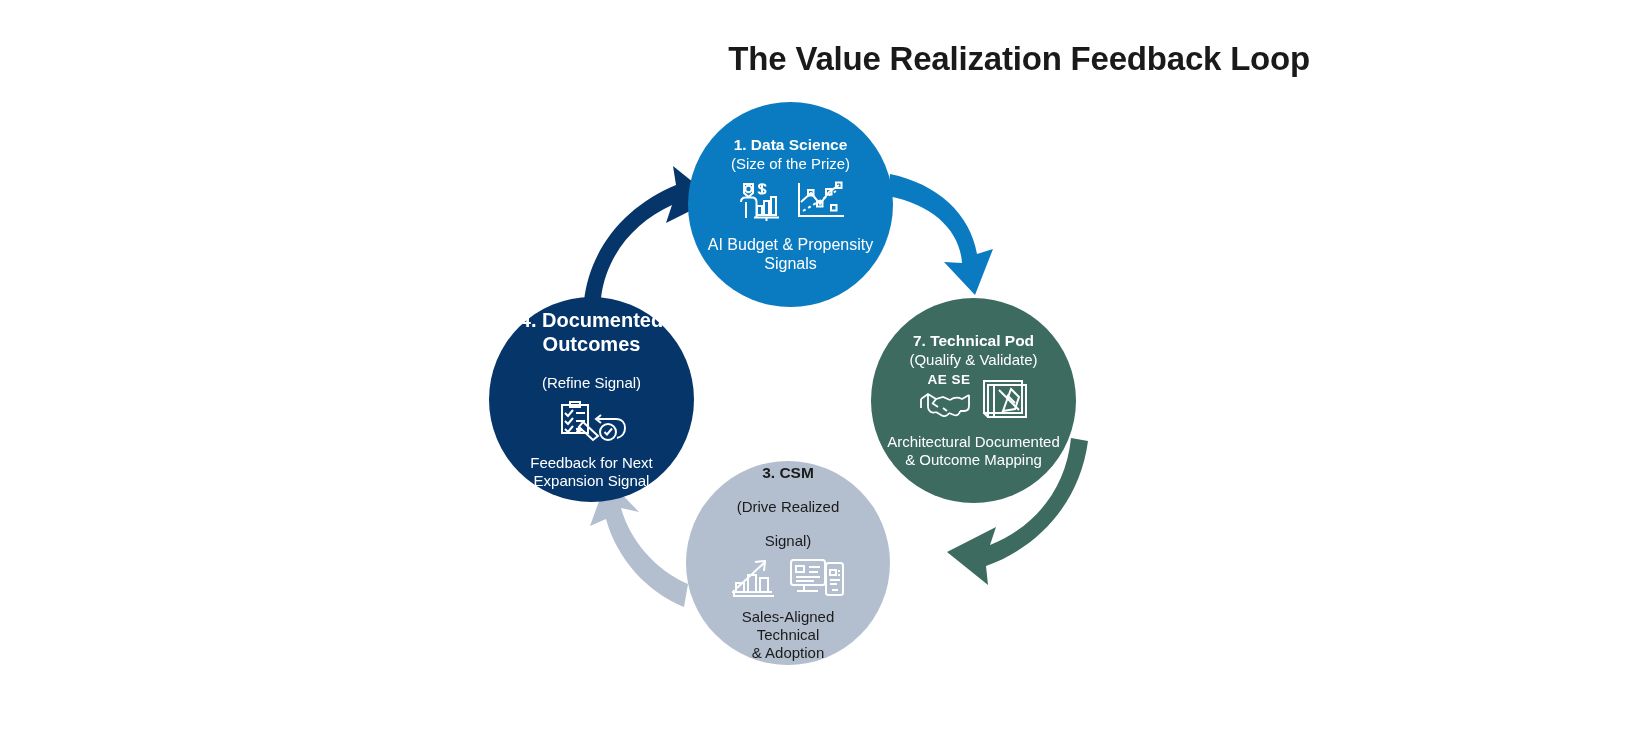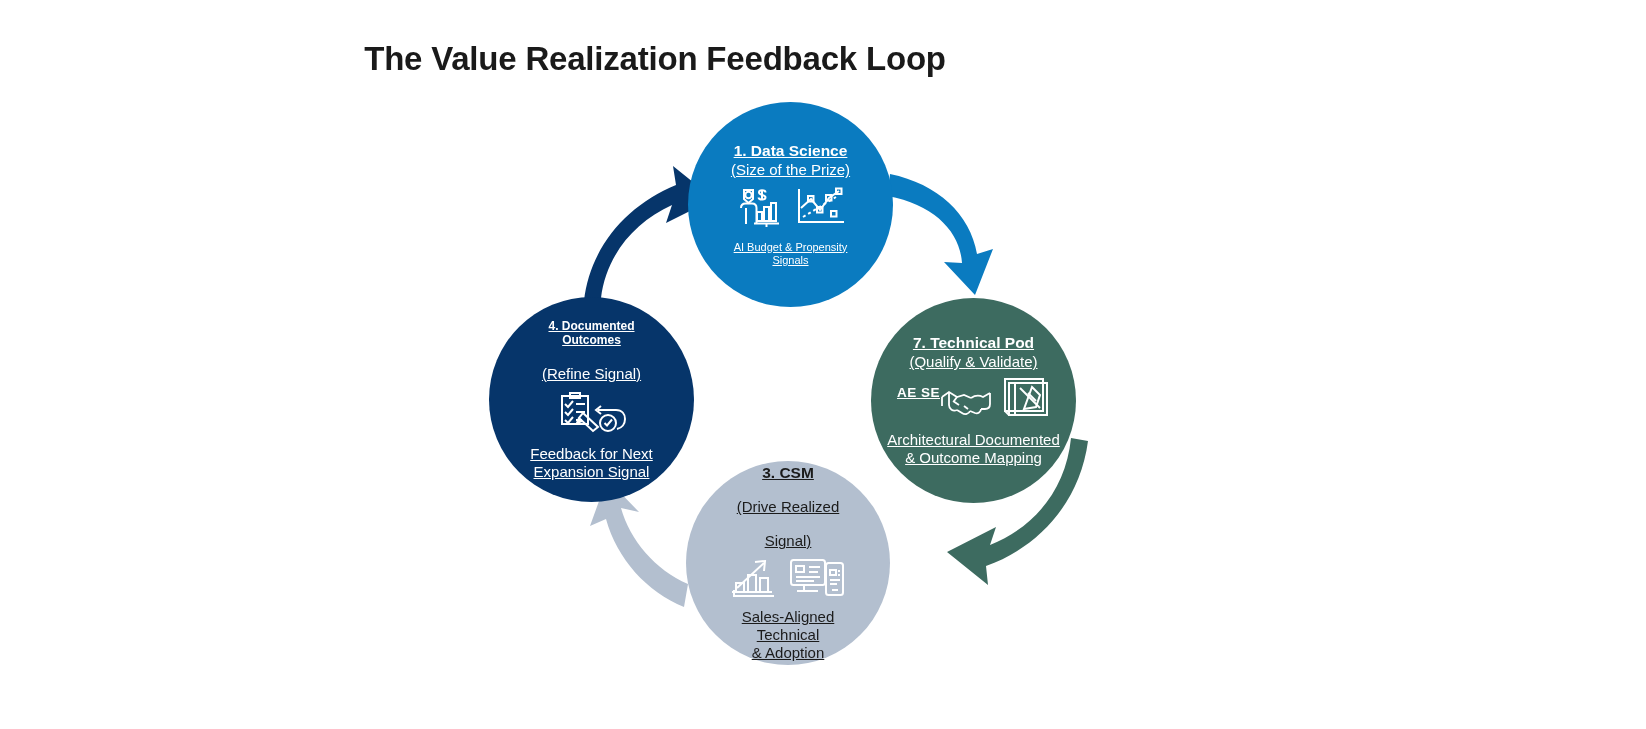--- a/index.html
+++ b/index.html
@@ -8,56 +8,55 @@
     background:#ffffff;
     font-family:"Liberation Sans", sans-serif;
     overflow:hidden;
     position:relative;
   }
   #stage{position:absolute;left:0;top:0;width:1646px;height:729px;}
 
   .title{
     position:absolute;
     left:0;top:40px;width:1310px;
-    text-align:center;
+    text-align:right;
     font-size:33px;
     font-weight:bold;
     color:#1a1a1a;
     letter-spacing:-0.2px;
   }
 
   svg.arrows{position:absolute;left:0;top:0;width:1646px;height:729px;}
 
   .node{
     position:absolute;
     border-radius:50%;
     display:flex;
     flex-direction:column;
     align-items:center;
     justify-content:center;
     text-align:center;
     box-sizing:border-box;
-    text-decoration:underline;
   }
   .node .head{font-weight:bold;line-height:1.18;}
   .node .sub{line-height:1.18;}
   .node .desc{line-height:1.2;}
   .icons{display:flex;align-items:flex-end;justify-content:center;gap:10px;}
-  .icon-col{display:flex;flex-direction:row;align-items:flex-start;}
+  .icon-col{display:flex;flex-direction:column;align-items:flex-end;}
   .aelabel{font-weight:bold;letter-spacing:0.5px;}
 
   
   #node1{
     left:688px;top:102px;width:205px;height:205px;
     background:#0a7bc0;color:#ffffff;
   }
   #node1 .head{font-size:15.5px;}
   #node1 .sub{font-size:15px;margin-top:1px;}
   #node1 .icons{margin-top:7px;margin-bottom:9px;}
-  #node1 .desc{font-size:11px;}
+  #node1 .desc{font-size:16px;}
 
   
   #node2{
     left:871px;top:298px;width:205px;height:205px;
     background:#3d6b60;color:#ffffff;
   }
   #node2 .head{font-size:15.5px;}
   #node2 .sub{font-size:15px;margin-top:1px;}
   #node2 .icons{margin-top:4px;margin-bottom:8px;}
   #node2 .desc{font-size:15px;}
@@ -71,21 +70,21 @@
   #node3 .head{font-size:15.5px;}
   #node3 .sub{font-size:15px;margin-top:16px;}
   #node3 .icons{margin-top:6px;margin-bottom:6px;}
   #node3 .desc{font-size:15px;}
 
   
   #node4{
     left:489px;top:297px;width:205px;height:205px;
     background:#06356a;color:#ffffff;
   }
-  #node4 .head{font-size:12px;}
+  #node4 .head{font-size:20px;}
   #node4 .sub{font-size:15px;margin-top:18px;}
   #node4 .icons{margin-top:6px;margin-bottom:8px;}
   #node4 .desc{font-size:15px;}
 </style>
 </head>
 <body>
 
 <div id="stage">
 
   <div class="title">The Value Realization Feedback Loop</div>

